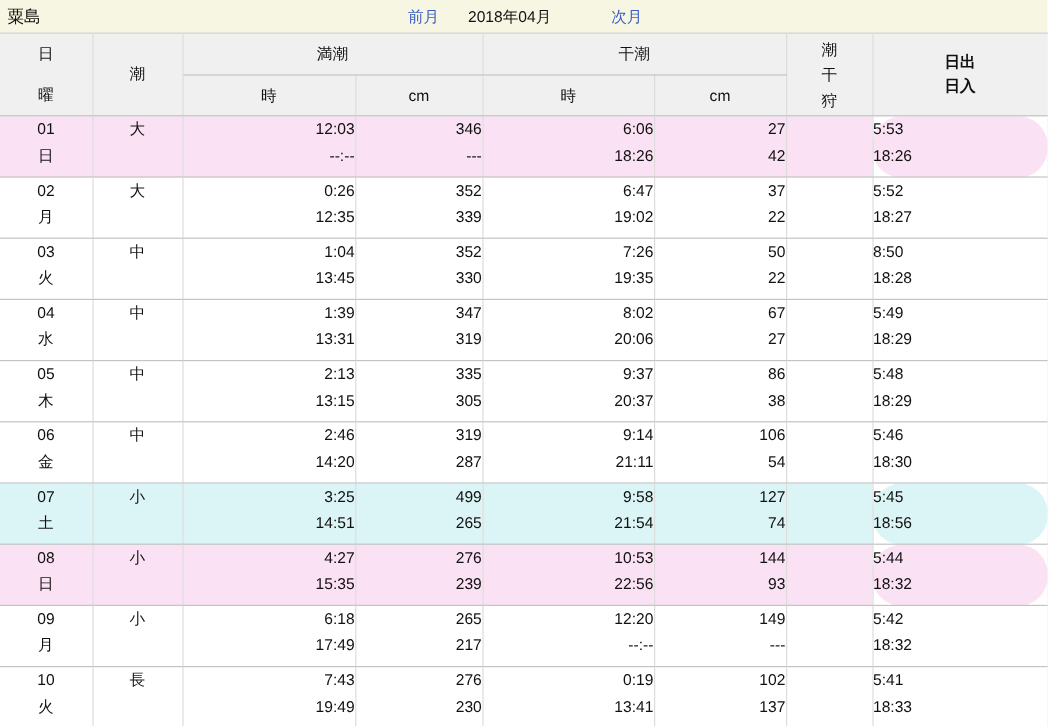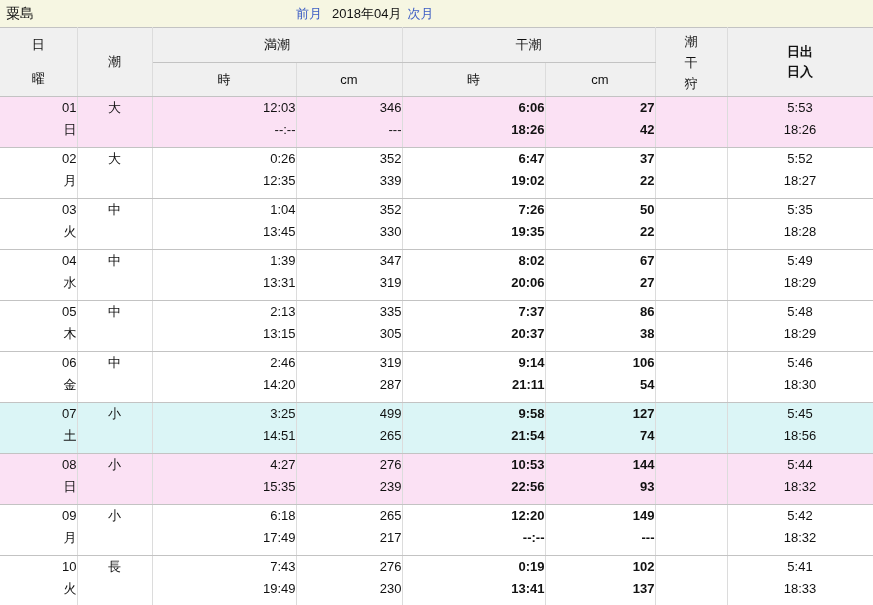--- a/index.html
+++ b/index.html
@@ -22,22 +22,22 @@
   }
   .topbar {
     height: 27px; background: var(--topbar-bg);
     position: relative; display: flex; align-items: center;
   }
   .island { padding-left: 6px; font-size: 14px; }
   .month-nav {
     position: absolute; left: 296px; top: 0; height: 27px;
     display: flex; align-items: center;
   }
-  .navlink { color: var(--link); text-decoration: none; cursor: pointer; }
-  .month-label { margin-left: 10px; margin-right: 6px; }
+  .navlink { color: var(--link); text-decoration: none; cursor: pointer; margin-left: 44px; }
+  .month-label { margin-left: 24px; margin-right: 6px; }
 
   table.tide {
     border-collapse: collapse; table-layout: fixed;
     width: 873px;
   }
   table.tide th, table.tide td {
     border-top: 1px solid var(--bh);
     border-bottom: 1px solid var(--bh);
     border-left: 1px solid var(--bv);
     border-right: 1px solid var(--bv);
@@ -54,25 +54,25 @@
   .b { font-weight: normal; }
   .day-th div { height: 34px; line-height: 34px; }
   .shio-th div { line-height: 21px; }
   .sun-th div { line-height: 20px; font-weight: bold; }
 
   tbody tr { height: 51px; }
   tbody td { vertical-align: top; background: #ffffff; }
   tr.pink td { background: var(--pink); }
   tr.cyan td { background: var(--cyan); }
   td .ln { line-height: 22px; }
-  td.c-day { text-align: right; padding-top: 4px; }
+  td.c-day { text-align: center; padding-top: 4px; }
   td.c-tide { text-align: center; padding-top: 4px; }
   td.c-num { text-align: right; padding: 4px 7px 0 0; }
-  td.c-sun { text-align: center; padding: 4px 6px 0 0; }
-  td.bold { font-weight: bold; margin-left: 28px; }
+  td.c-sun { text-align: left; padding: 4px 6px 0 0; border-radius: 24px; }
+  td.bold { font-weight: normal; margin-left: 28px; }
 </style>
 </head>
 <body>
 
 <div class="topbar">
   <span class="island">粟島</span>
   <div class="month-nav">
     <a href="#" class="navlink">前月</a>
     <span class="month-label">2018年04月</span>
     <a href="#" class="navlink">次月</a>
@@ -202,21 +202,21 @@
       <div class="ln">19:35</div>
     </td>
     <td class="c-num bold">
       <div class="ln">50</div>
       <div class="ln">22</div>
     </td>
     <td class="c-tide">
       <div class="ln"></div>
     </td>
     <td class="c-sun">
-      <div class="ln">5:35</div>
+      <div class="ln">8:50</div>
       <div class="ln">18:28</div>
     </td>
   </tr>
       <tr>
     <td class="c-day">
       <div class="ln">04</div>
       <div class="ln">水</div>
     </td>
     <td class="c-tide">
       <div class="ln">中</div>
@@ -255,21 +255,21 @@
     </td>
     <td class="c-num">
       <div class="ln">2:13</div>
       <div class="ln">13:15</div>
     </td>
     <td class="c-num">
       <div class="ln">335</div>
       <div class="ln">305</div>
     </td>
     <td class="c-num bold">
-      <div class="ln">7:37</div>
+      <div class="ln">9:37</div>
       <div class="ln">20:37</div>
     </td>
     <td class="c-num bold">
       <div class="ln">86</div>
       <div class="ln">38</div>
     </td>
     <td class="c-tide">
       <div class="ln"></div>
     </td>
     <td class="c-sun">

